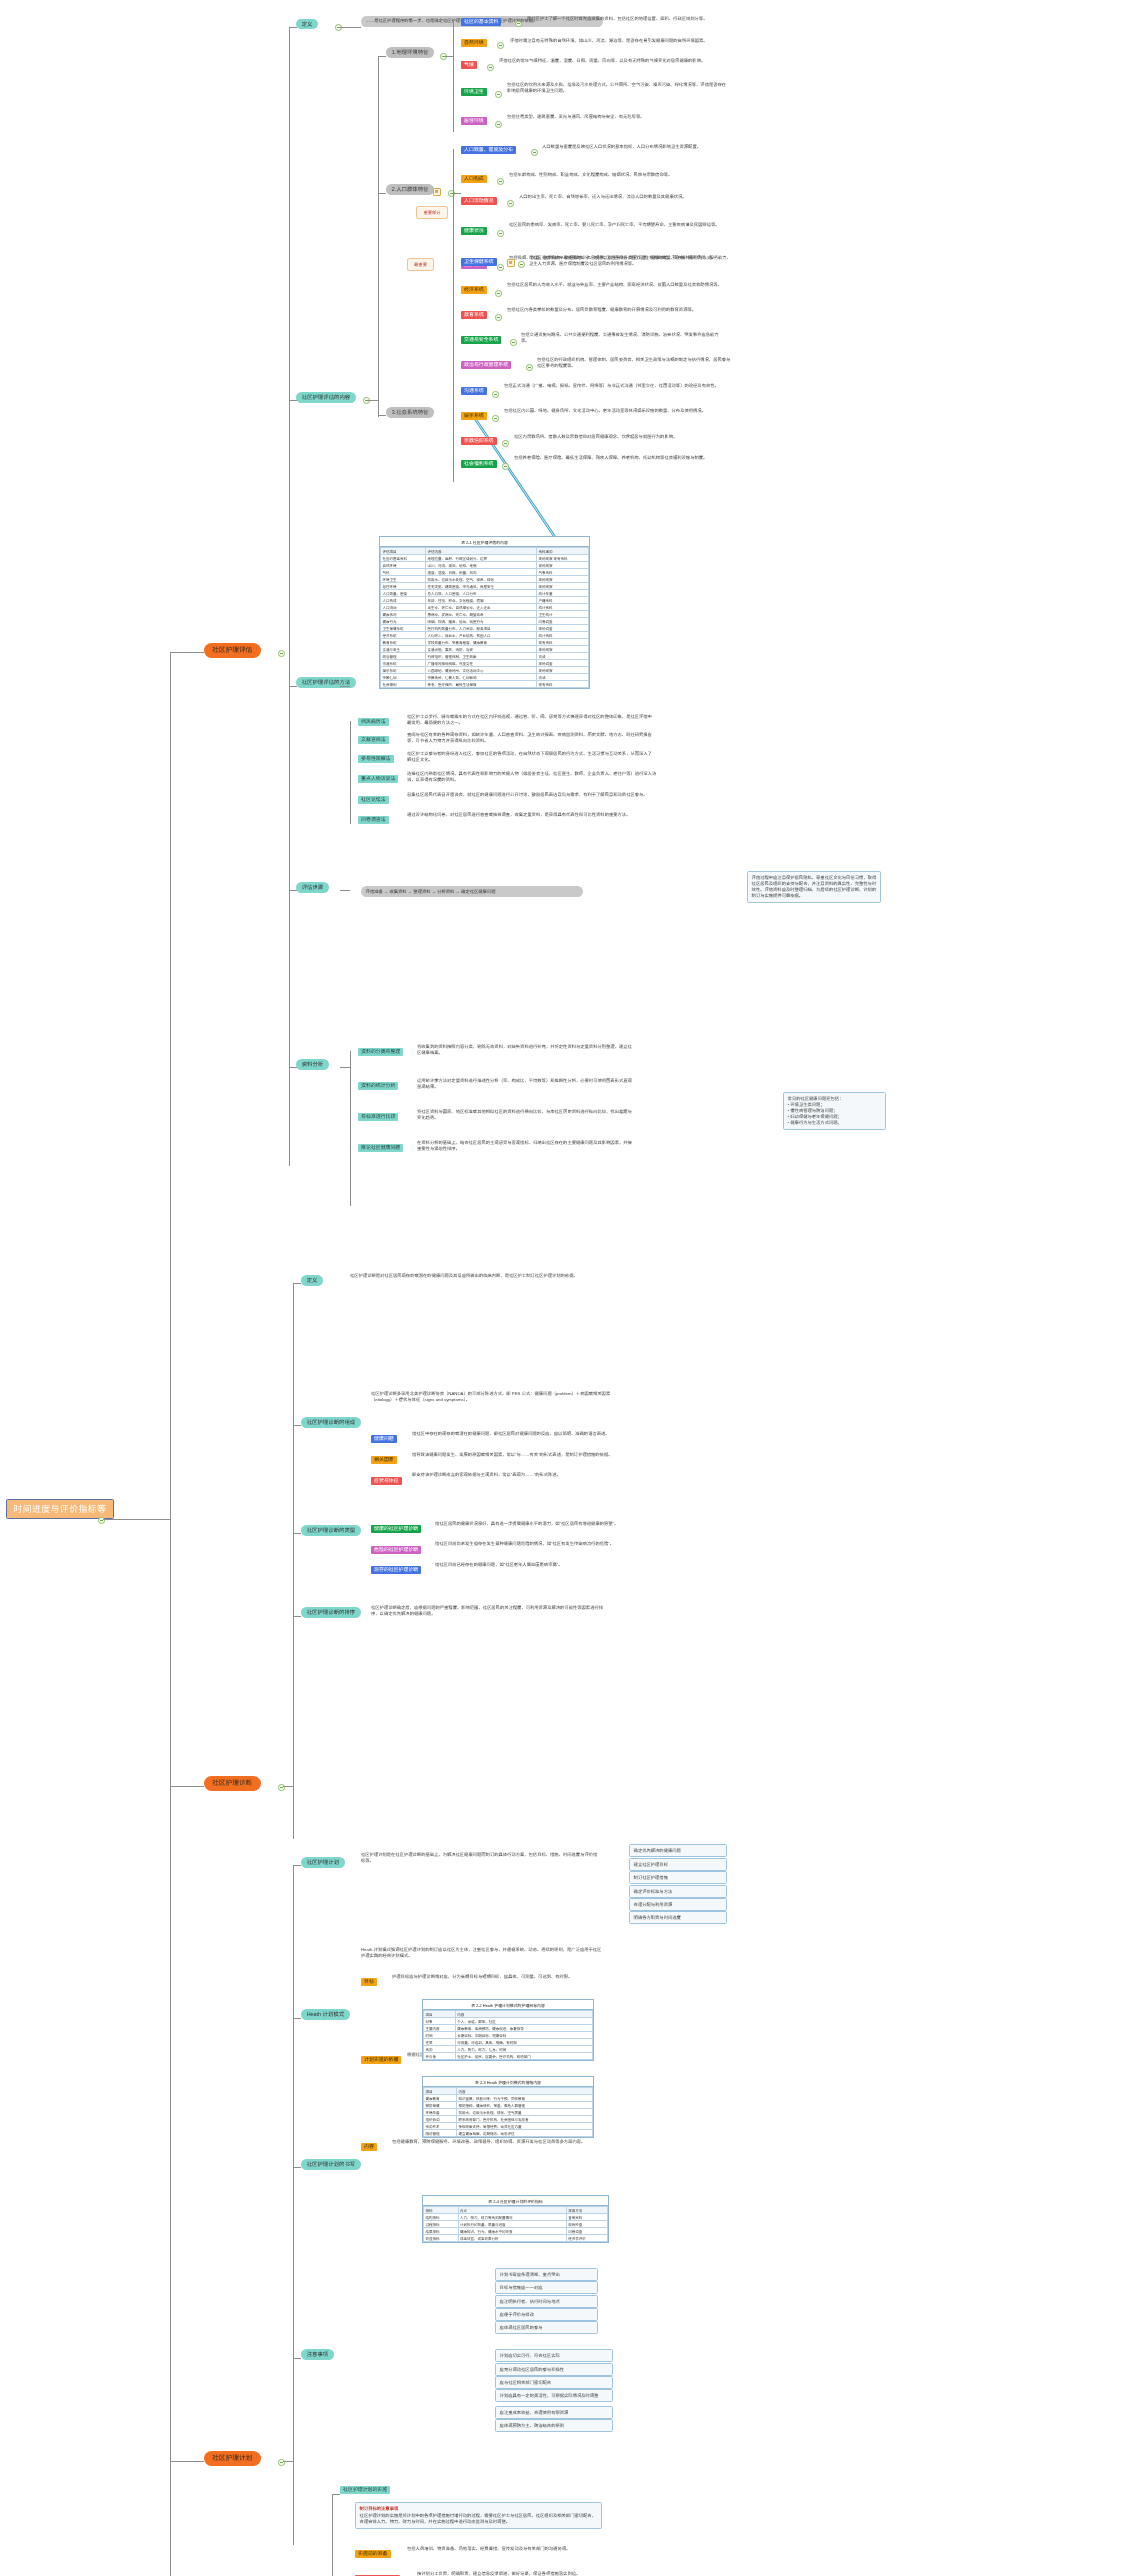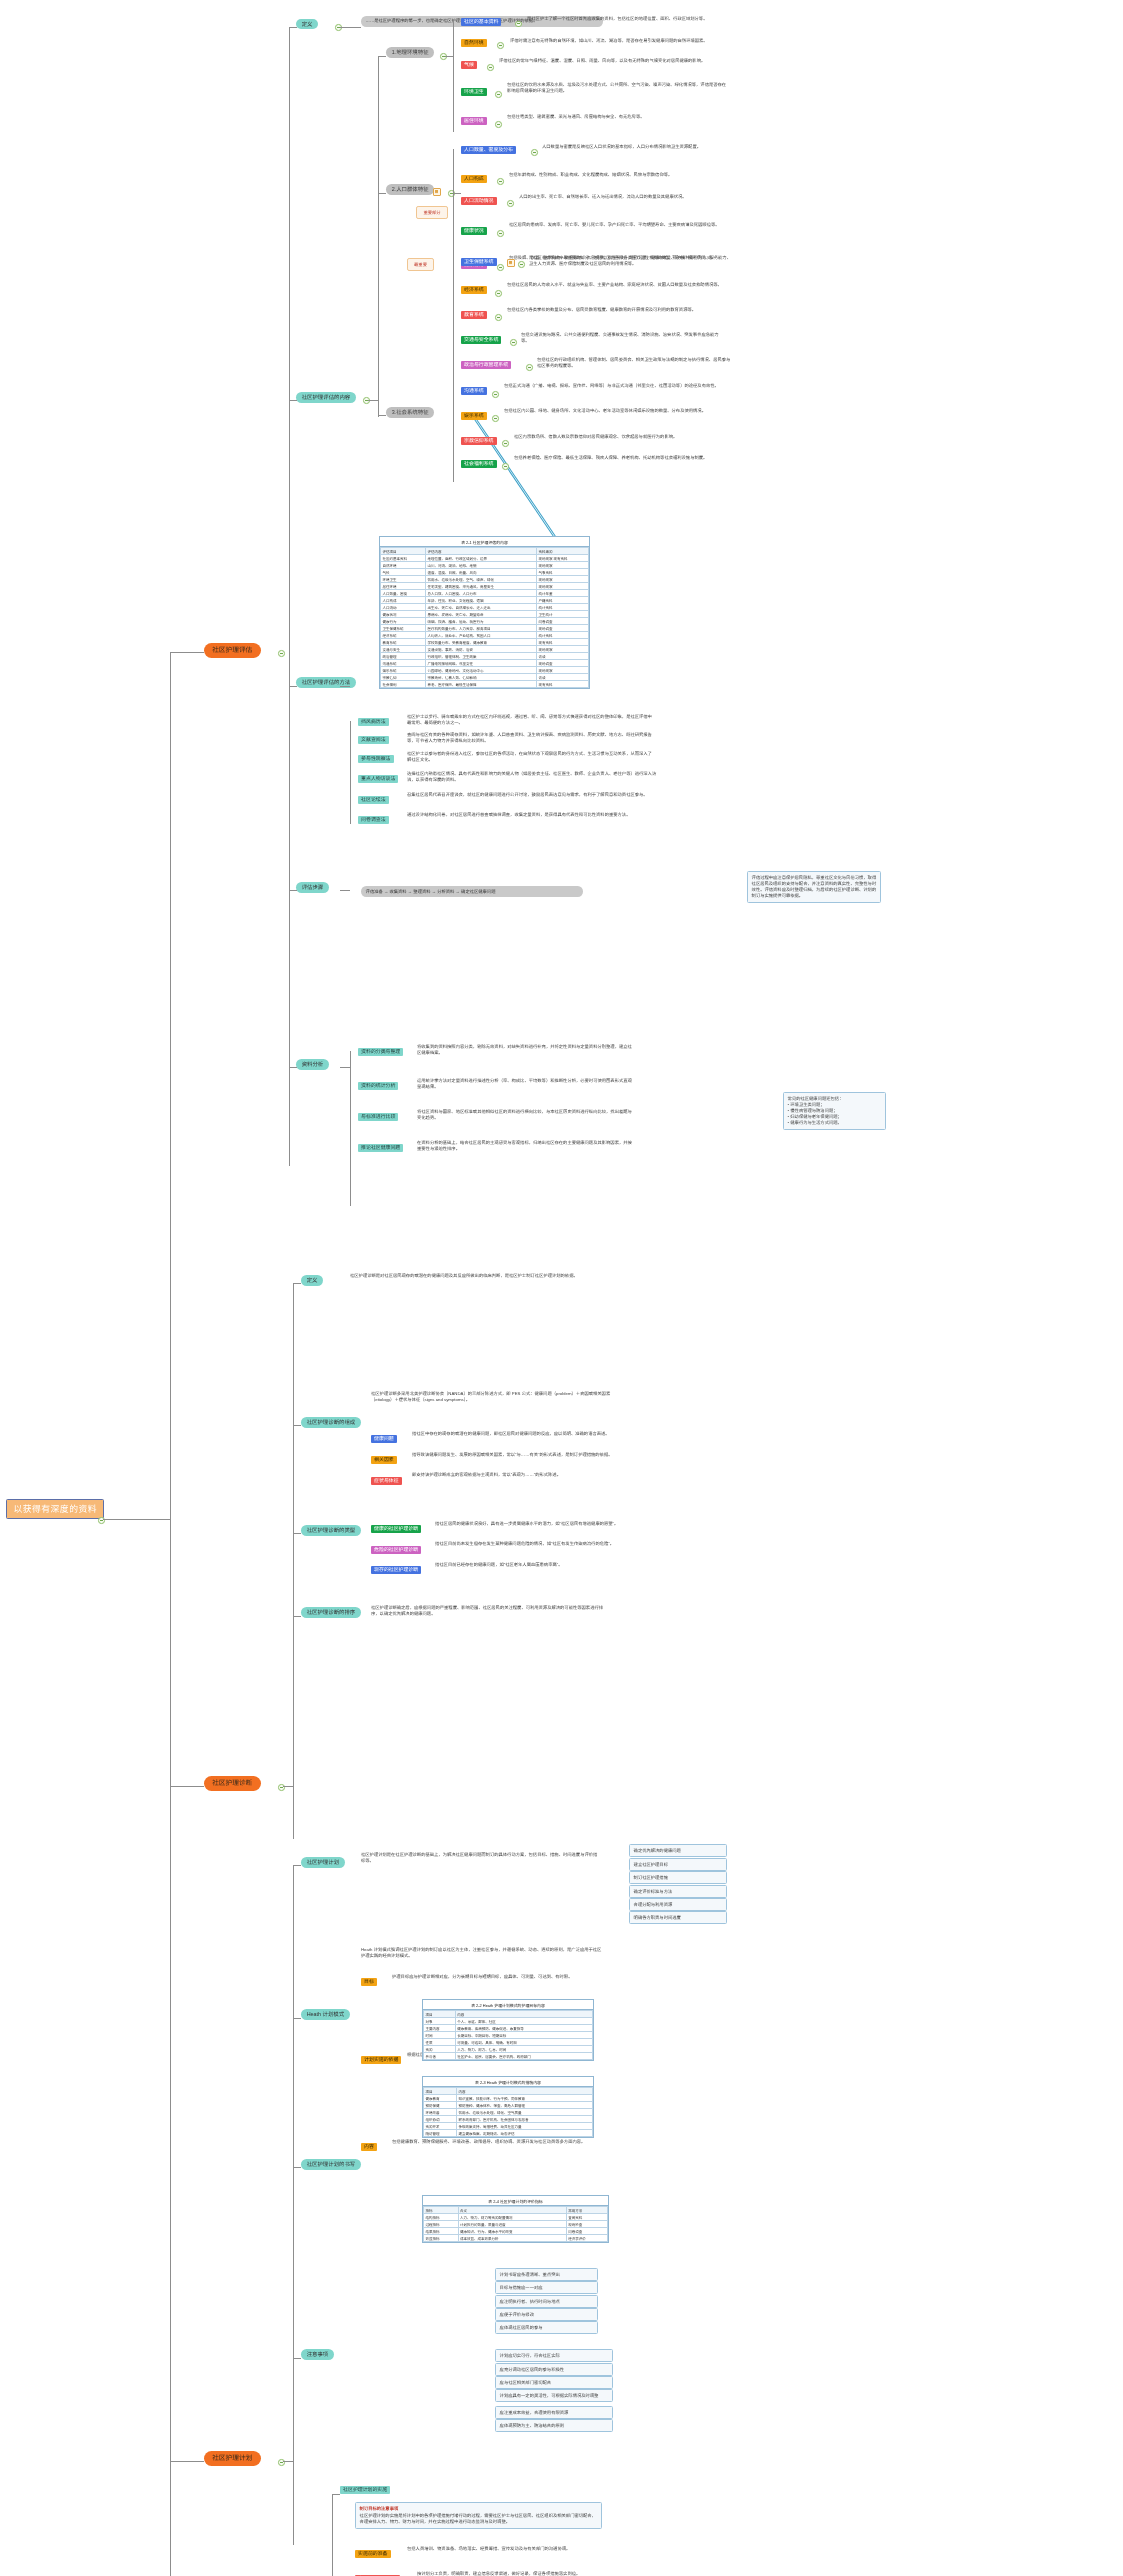--- a/index.html
+++ b/index.html
@@ -114,21 +114,21 @@
     border:0.5px solid #bcd4e6;padding:0.5px 1.5px;font-weight:normal;font-size:3.5px;
     vertical-align:top;text-align:left;
   }
   .tbl th{background:#eef5fa;}
 </style>
 </head>
 <body>
 
 <div id="canvas">
 
-  <div class="node root" style="left:6.2px;top:1499px;">以获得有深度的资料</div>
+  <div class="node root" style="left:6.2px;top:1499px;">时间进度与评价指标等</div>
   <div class="hdl" style="left:98px;top:1517px;"></div>
 
   <div class="ln lnh" style="left:103px;top:1519px;width:67px;"></div>
   <div class="ln lnv" style="left:170px;top:652px;height:2215px;"></div>
 
   <div class="node lvl1" style="left:204px;top:643px;">社区护理评估</div>
   <div class="hdl" style="left:278px;top:650px;"></div>
   <div class="ln lnh" style="left:170px;top:652px;width:34px;"></div>
 
   <div class="node lvl1" style="left:204px;top:1776px;">社区护理诊断</div>

